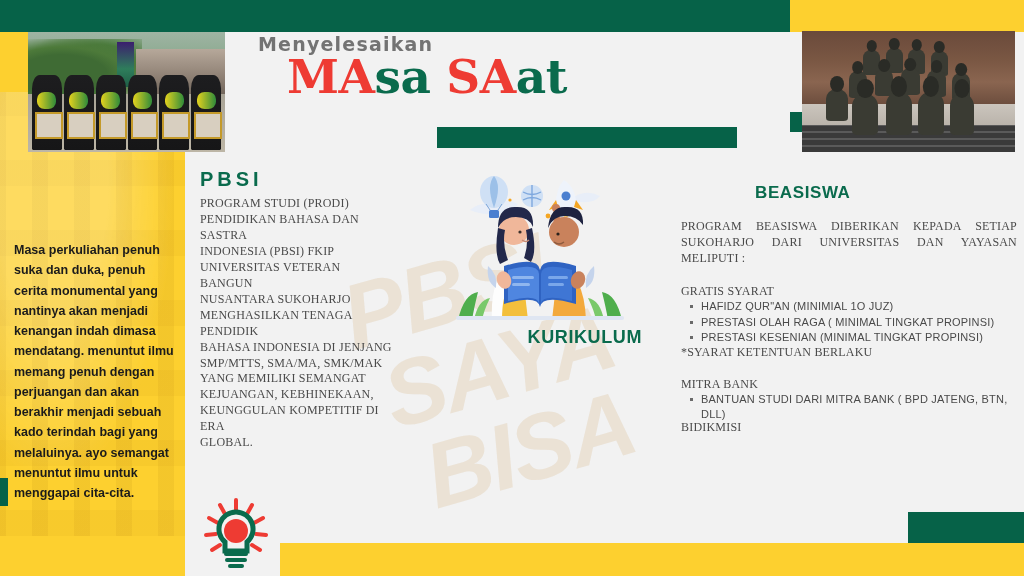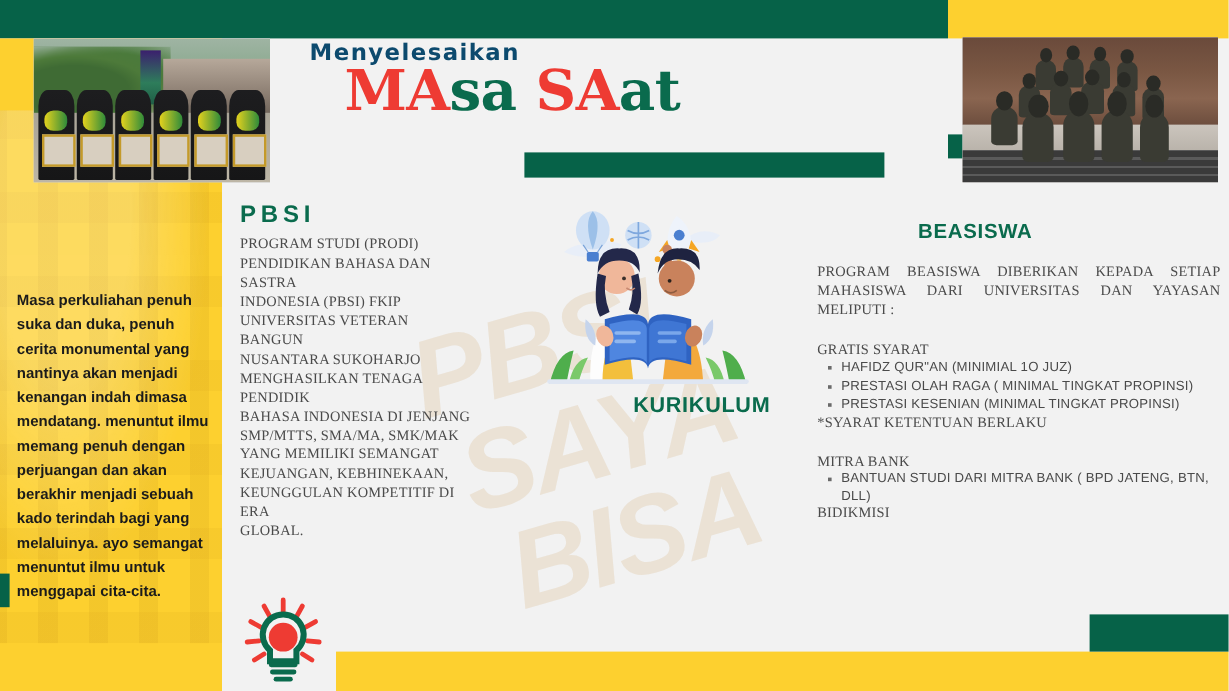--- a/index.html
+++ b/index.html
@@ -176,21 +176,21 @@
     background: #2a2b26;
   }
 
   
   .kicker {
     position: absolute; left: 258px; top: 33px;
     font-family: "DejaVu Sans", sans-serif;
     font-weight: bold;
     font-size: 19px;
     letter-spacing: 1.2px;
-    color: #0c4a6e;
+    color: #737373;
   }
   .big-title {
     position: absolute; left: 254px; top: 52px;
     font-family: "DejaVu Serif", serif;
     font-weight: bold;
     font-size: 47px;
     line-height: 1.07;
     letter-spacing: -0.5px;
     margin-left: 33px;
   }
@@ -217,21 +217,21 @@
 
   #pbsi-head { left: 200px; top: 168px; font-size: 20px; letter-spacing: 4px; }
   #pbsi-body { left: 200px; top: 196px; width: 196px; }
 
   #kurikulum-head {
     left: 437px; top: 327px; width: 205px;
     font-size: 18px; letter-spacing: .6px; text-align: right;
   }
   #kurikulum-body { left: 437px; top: 356px; width: 200px; }
 
-  #beasiswa-head { left: 755px; top: 183px; font-size: 17px; letter-spacing: .6px; margin-left: 10px; }
+  #beasiswa-head { left: 755px; top: 183px; font-size: 17px; letter-spacing: .6px; }
   #beasiswa-intro {
     left: 681px; top: 219px; width: 336px;
     text-align: justify;
   }
   #beasiswa-gratis-label { left: 681px; top: 284px; }
   .bullets {
     position: absolute;
     margin: 0; padding: 0 0 0 20px;
     font-family: "Liberation Sans", sans-serif;
     color: #4a4a4a;
@@ -405,21 +405,21 @@
       <path d="M152 150 q-4 -20 -16 -22 q6 12 8 22z" fill="#7ac96a"></path>
       <path d="M36 96 q10 8 8 22 q-10 -6 -8 -22z" fill="#c5d4ec"></path>
       <path d="M142 96 q-10 8 -8 22 q10 -6 8 -22z" fill="#c5d4ec"></path>
       <rect x="4" y="146" width="168" height="4" rx="2" fill="#dfe6f2"></rect>
     </svg>
   </div>
 
   <div class="col-head" id="kurikulum-head">KURIKULUM</div>
 
   <div class="col-head" id="beasiswa-head">BEASISWA</div>
-  <div class="body-text" id="beasiswa-intro">PROGRAM BEASISWA DIBERIKAN KEPADA SETIAP MAHASISWA DARI UNIVERSITAS DAN YAYASAN MELIPUTI :</div>
+  <div class="body-text" id="beasiswa-intro">PROGRAM BEASISWA DIBERIKAN KEPADA SETIAP SUKOHARJO DARI UNIVERSITAS DAN YAYASAN MELIPUTI :</div>
   <div class="body-text" id="beasiswa-gratis-label">GRATIS SYARAT</div>
   <ul class="bullets" id="beasiswa-bullets1">
     <li>HAFIDZ QUR"AN (MINIMIAL 1O JUZ)</li>
     <li>PRESTASI OLAH RAGA ( MINIMAL TINGKAT PROPINSI)</li>
     <li>PRESTASI KESENIAN (MINIMAL TINGKAT PROPINSI)</li>
   </ul>
   <div class="body-text" id="beasiswa-syarat">*SYARAT KETENTUAN BERLAKU</div>
   <div class="body-text" id="beasiswa-mitra-label">MITRA BANK</div>
   <ul class="bullets" id="beasiswa-bullets2">
     <li>BANTUAN STUDI DARI MITRA BANK ( BPD JATENG, BTN, DLL)</li>

